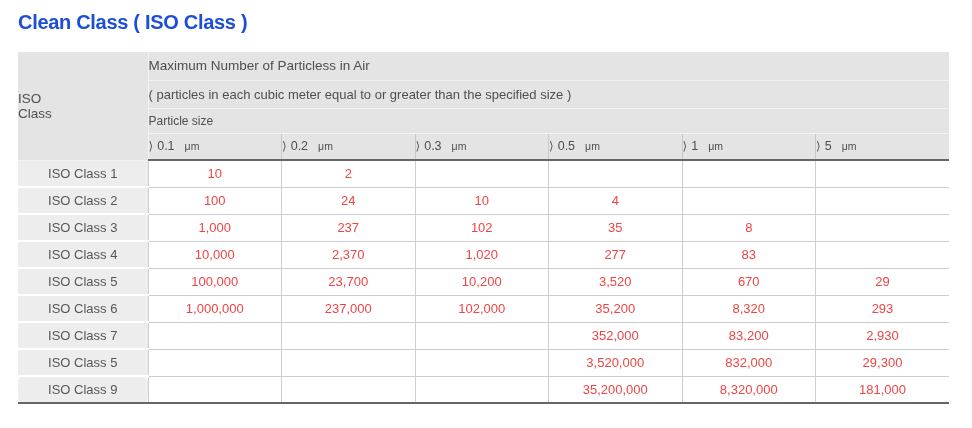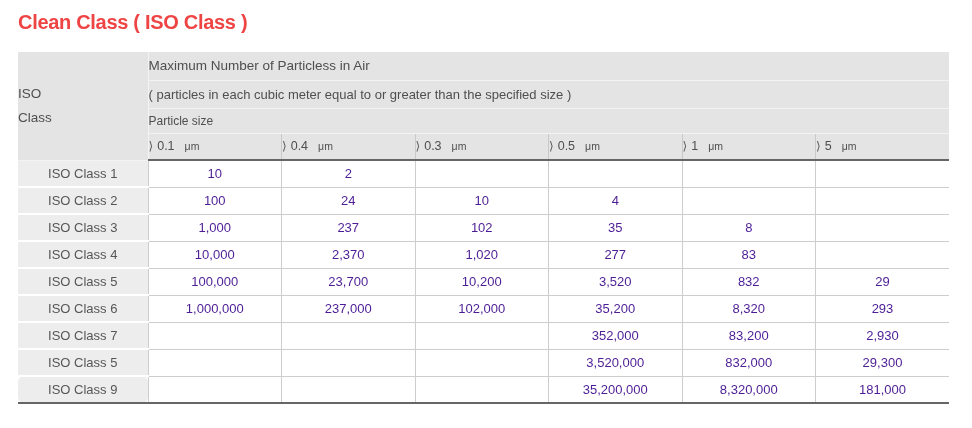--- a/index.html
+++ b/index.html
@@ -11,21 +11,21 @@
   .page {
     width: 972px;
     height: 428px;
     padding: 8px 17px 0 18px;
     overflow: hidden;
   }
   .page-title {
     font-size: 20px;
     font-weight: 700;
     letter-spacing: -0.3px;
-    color: #ef4444;
+    color: #1d4ed8;
     margin: 2px 0 0 0;
     line-height: 24px;
   }
   table.iso-table {
     margin-top: 18px;
     width: 931px;
     table-layout: fixed;
     border-collapse: collapse;
     color: #565656;
   }
@@ -34,21 +34,21 @@
   thead th {
     background: #e4e4e4;
     font-weight: 400;
     text-align: left;
     vertical-align: middle;
     color: #4f4f4f;
   }
   th.corner {
     white-space: pre-line;
     font-size: 13.5px;
-    line-height: 24px;
+    line-height: 15px;
     border-right: 1px solid #f3f3f3;
     border-bottom: 2px solid #666666;
   }
   tr.h-top th    { height: 28px; font-size: 13.5px; border-bottom: 1px solid #f3f3f3; }
   tr.h-sub th    { height: 28px; font-size: 13px;   border-bottom: 1px solid #f3f3f3; }
   tr.h-group th  { height: 25px; font-size: 12px; border-bottom: 1px solid #f3f3f3; }
   tr.h-sizes th  {
     height: 27px;
     font-size: 12.5px;
     border-bottom: 2px solid #666666;
@@ -68,21 +68,21 @@
     color: #565656;
   }
   tbody td {
     background: #ffffff;
     font-size: 13px;
     height: 27px;
     text-align: center;
     vertical-align: middle;
     border-bottom: 1px solid #cdcdcd;
     border-left: 1px solid #cdcdcd;
-    color: #4c1d95;
+    color: #ef4444;
   }
   tbody tr:last-child th,
   tbody tr:last-child td { border-bottom: 2px solid #666666; border-radius: 6px; }
 </style>
 </head>
 <body>
 
 <div class="page">
   <h1 class="page-title">Clean Class ( ISO Class )</h1>
 
@@ -104,21 +104,21 @@
       </tr>
       <tr class="h-sub">
         <th colspan="6">( particles in each cubic meter equal to or greater than the specified size )</th>
       </tr>
       <tr class="h-group">
         <th colspan="6">Particle size</th>
       </tr>
       <tr class="h-sizes">
 
       <th><span class="gt-sym">⟩</span><span class="sz-val">0.1</span><span class="sz-unit">μm</span></th>
-          <th><span class="gt-sym">⟩</span><span class="sz-val">0.4</span><span class="sz-unit">μm</span></th>
+          <th><span class="gt-sym">⟩</span><span class="sz-val">0.2</span><span class="sz-unit">μm</span></th>
           <th><span class="gt-sym">⟩</span><span class="sz-val">0.3</span><span class="sz-unit">μm</span></th>
           <th><span class="gt-sym">⟩</span><span class="sz-val">0.5</span><span class="sz-unit">μm</span></th>
           <th><span class="gt-sym">⟩</span><span class="sz-val">1</span><span class="sz-unit">μm</span></th>
           <th><span class="gt-sym">⟩</span><span class="sz-val">5</span><span class="sz-unit">μm</span></th>
         </tr>
     </thead>
     <tbody>
 
     <tr>
     <th>ISO Class 1</th>
@@ -155,21 +155,21 @@
           <td>277</td>
           <td>83</td>
           <td></td>
         </tr>
         <tr>
     <th>ISO Class 5</th>
   <td>100,000</td>
           <td>23,700</td>
           <td>10,200</td>
           <td>3,520</td>
-          <td>832</td>
+          <td>670</td>
           <td>29</td>
         </tr>
         <tr>
     <th>ISO Class 6</th>
   <td>1,000,000</td>
           <td>237,000</td>
           <td>102,000</td>
           <td>35,200</td>
           <td>8,320</td>
           <td>293</td>

